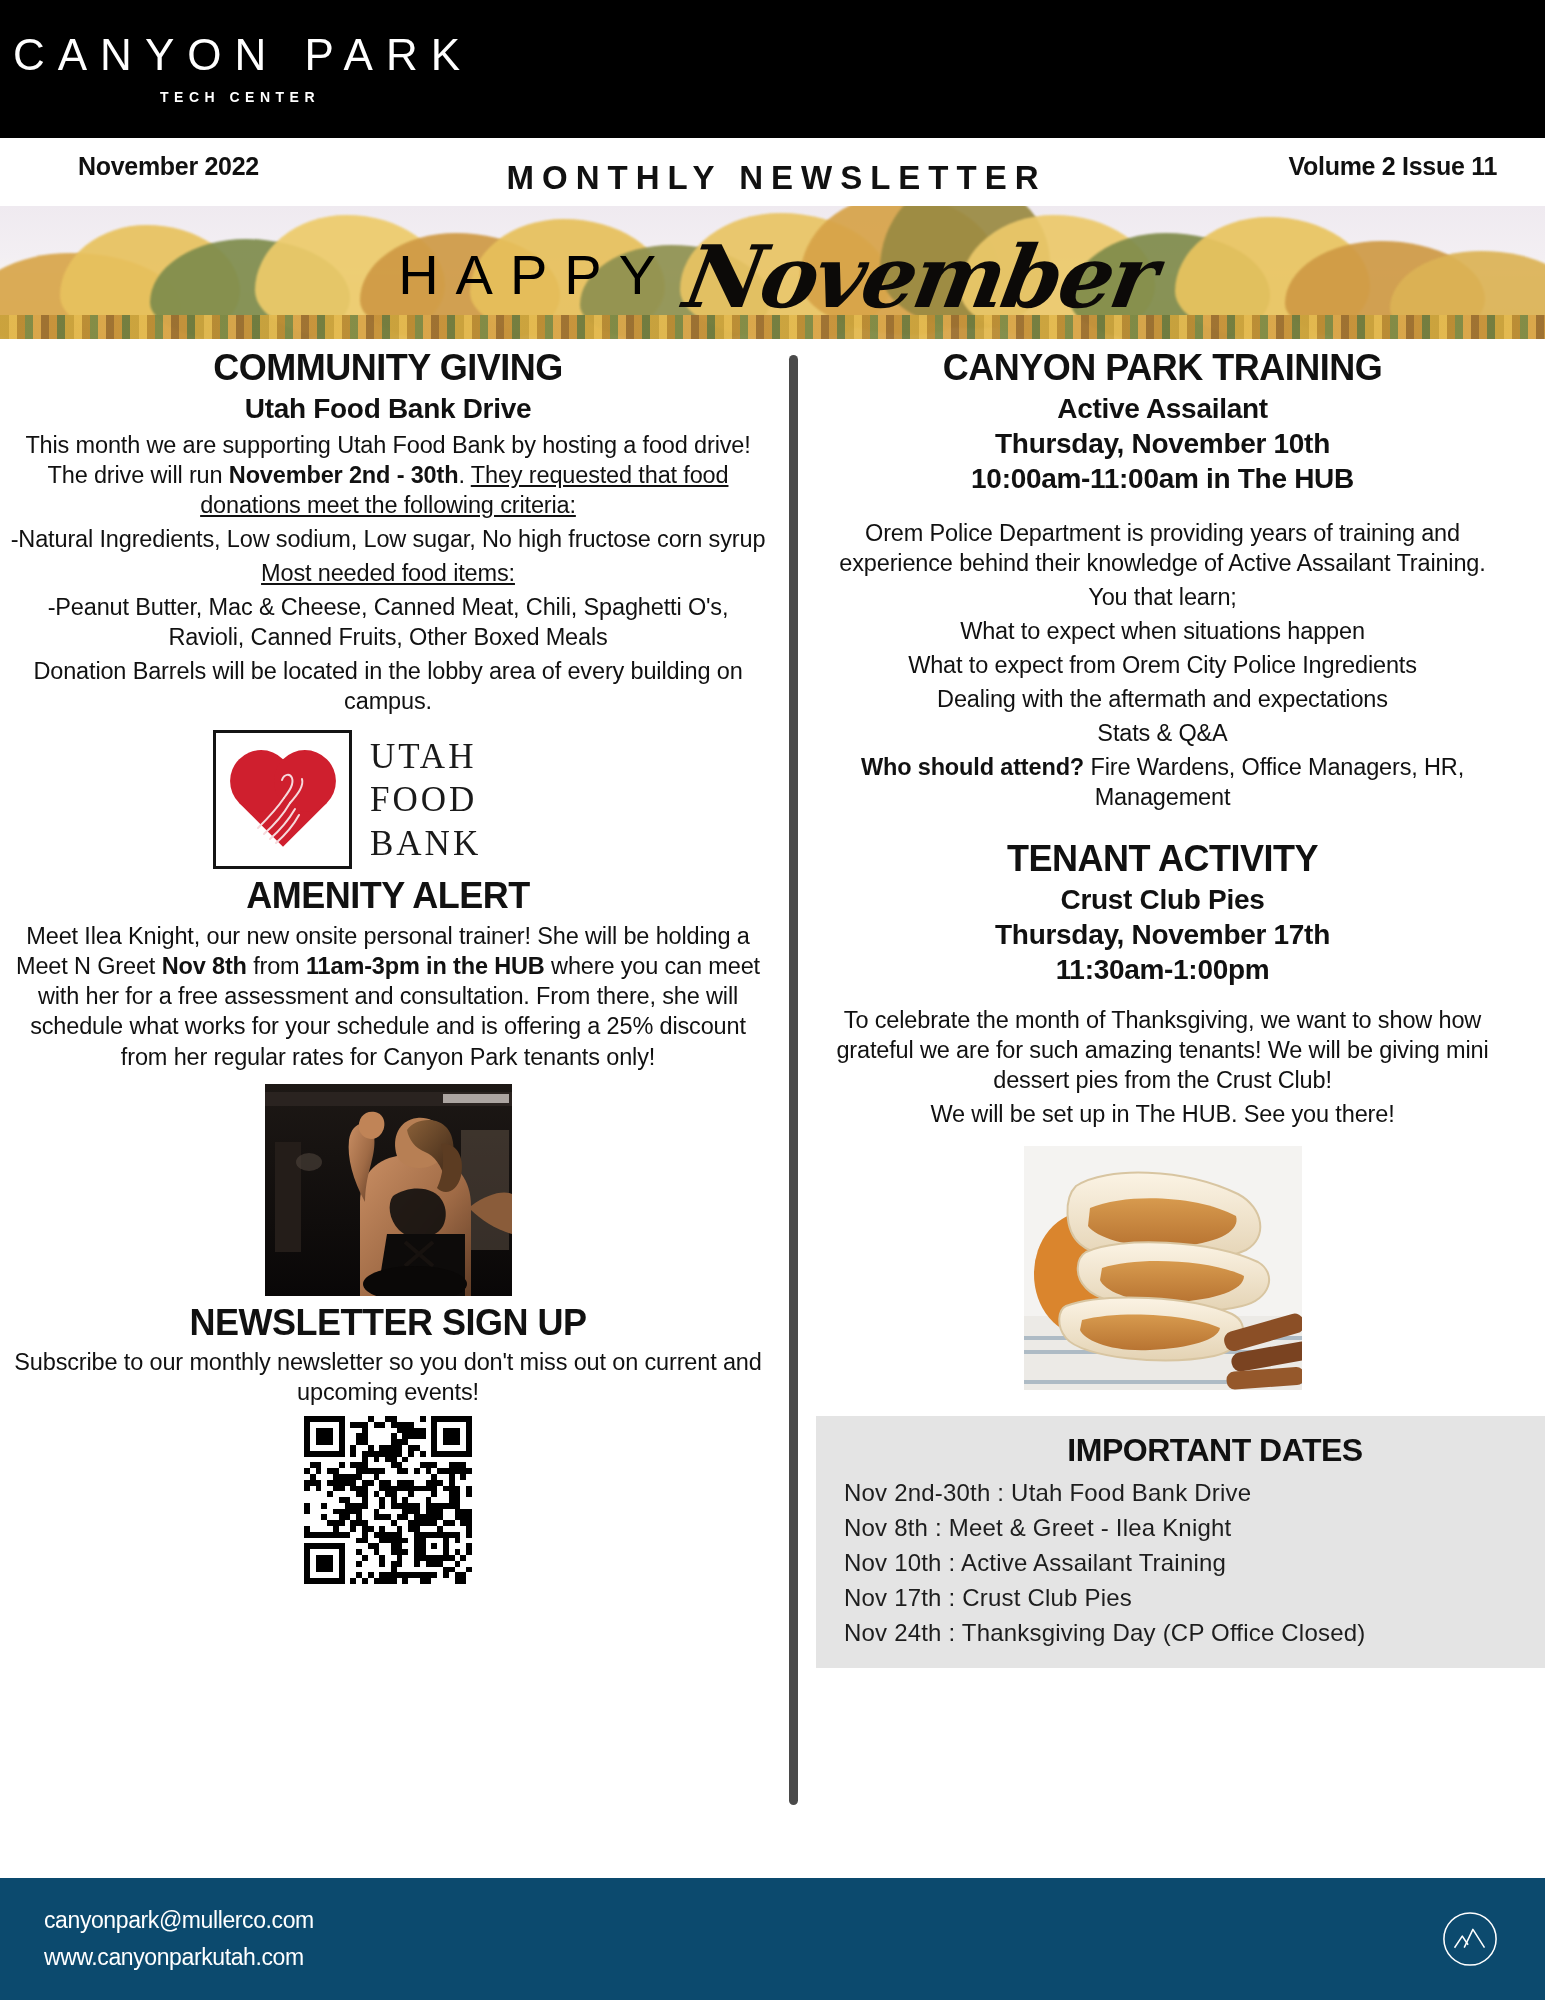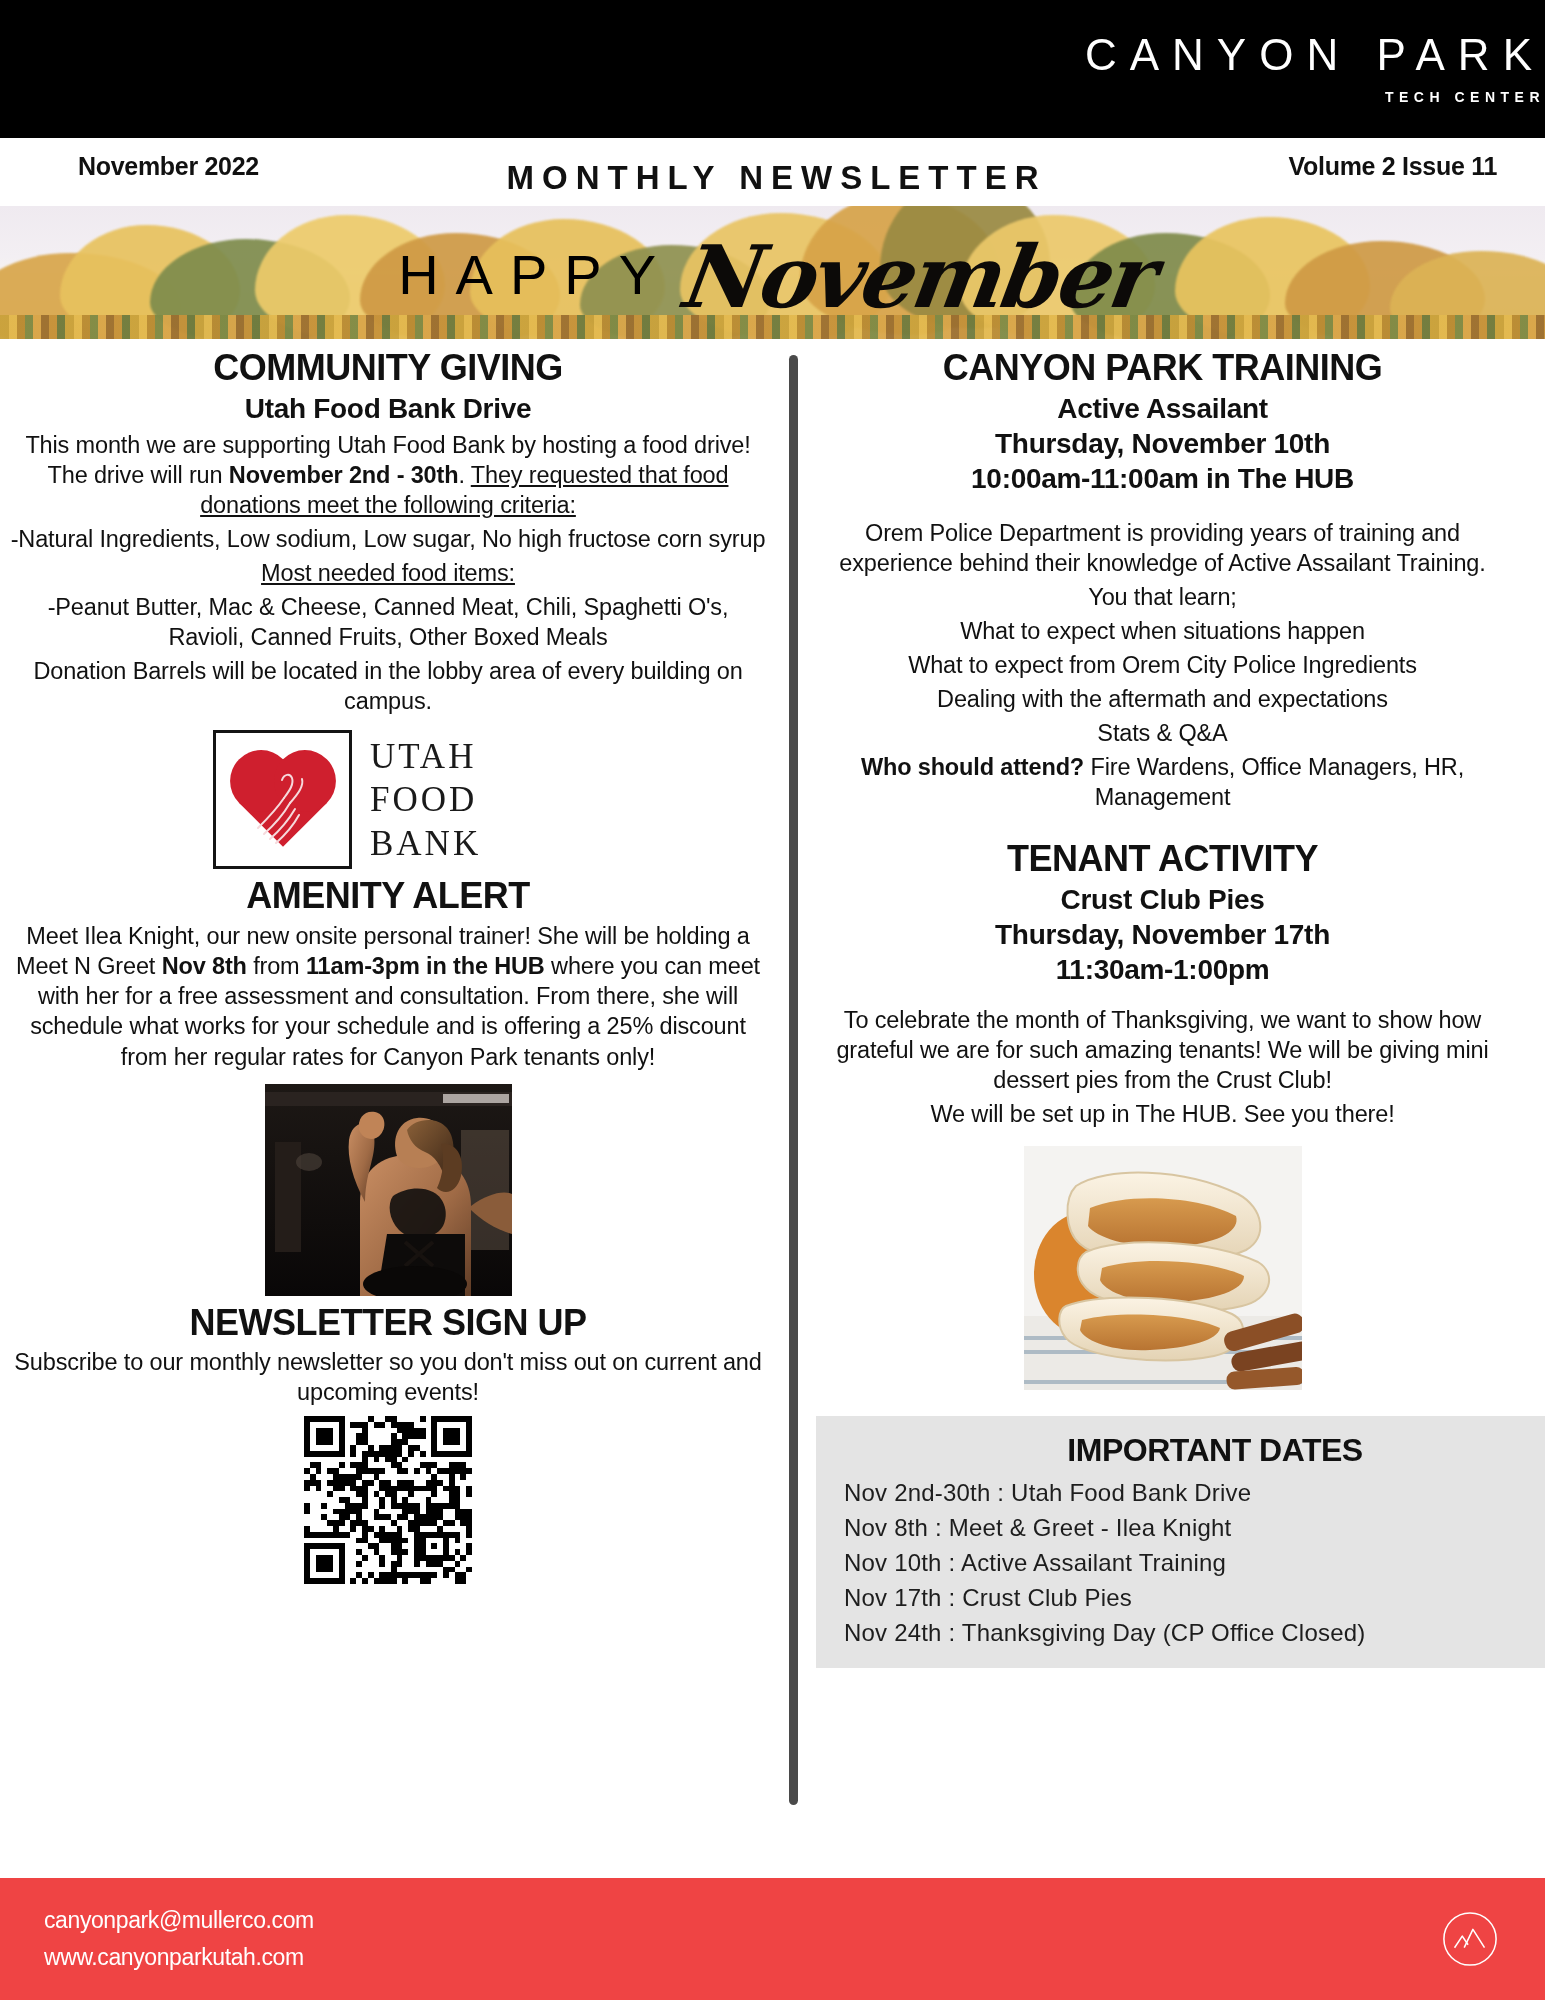--- a/index.html
+++ b/index.html
@@ -13,21 +13,21 @@
     overflow: hidden;
     position: relative;
   }
 
   
   .masthead {
     height: 138px;
     background: #000000;
     display: flex;
     flex-direction: column;
-    align-items: flex-end;
+    align-items: flex-start;
     justify-content: center;
   }
   .brand-name {
     color: #ffffff;
     font-size: 44px;
     letter-spacing: 13px;
     font-weight: 300;
     line-height: 1;
     padding-left: 13px;
     font-family: "Liberation Sans", sans-serif;
@@ -248,21 +248,21 @@
     letter-spacing: 0.2px;
     font-weight: 400;
     color: #1d1d1d;
   }
 
   
   .footer {
     position: absolute;
     left: 0; right: 0; bottom: 0;
     height: 122px;
-    background: #ef4444;
+    background: #0c4a6e;
     display: flex;
     align-items: center;
   }
   .footer-links {
     margin-left: 44px;
     color: #ffffff;
     font-size: 23px;
     line-height: 1.62;
     font-weight: 300;
     letter-spacing: -0.4px;

